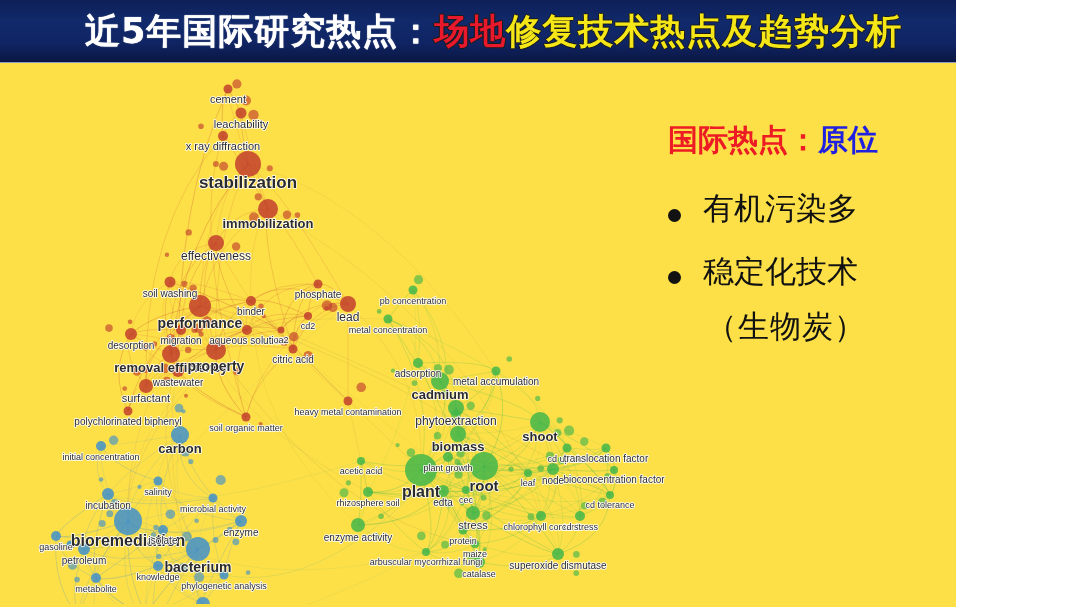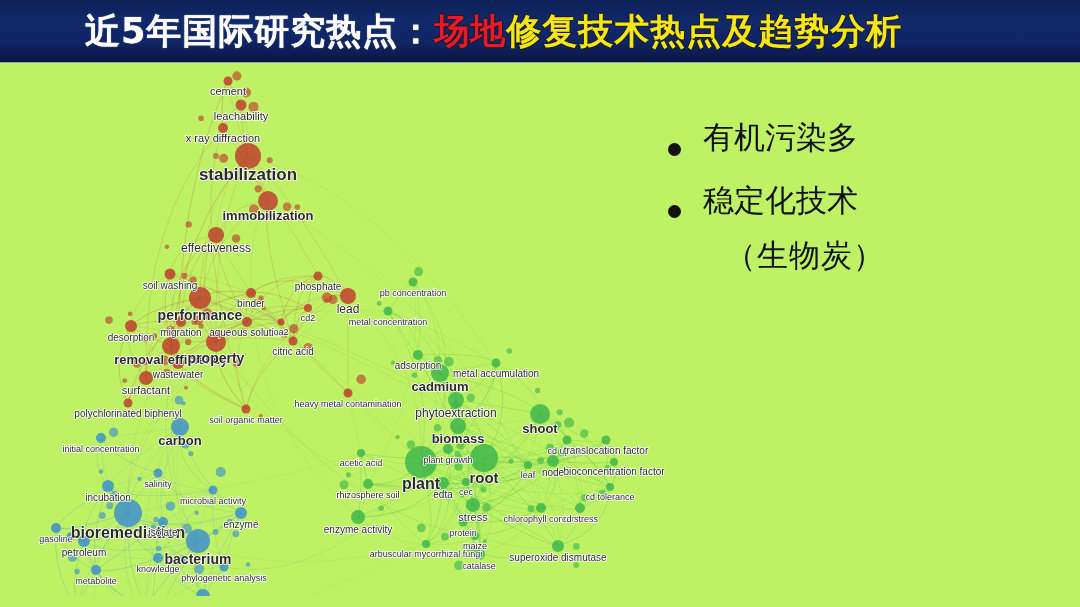--- a/index.html
+++ b/index.html
@@ -2,21 +2,21 @@
 <html><head>
 <meta charset="utf-8">
 <style>
   html,body{margin:0;padding:0;}
   body{
     width:1080px;height:607px;
     background:#ffffff;
     font-family:"Liberation Sans","DejaVu Sans",sans-serif;
     overflow:hidden;position:relative;
   }
-  #slide{position:relative;width:1080px;height:607px;background:#bef264;overflow:hidden;}
+  #slide{position:relative;width:956px;height:607px;background:#fde047;overflow:hidden;}
 
   
   #header-bar{
     position:absolute;left:0;top:0;width:1080px;height:62px;
     background:linear-gradient(180deg,#0d1f57 0%,#112a6b 35%,#102463 70%,#0a1743 100%);
     box-shadow:0 1px 0 #8d9bc4;
     display:flex;align-items:center;
   }
   #header-title{
     margin-left:85px;
@@ -29,34 +29,34 @@
   .t-yellow{color:#f5e618;text-shadow:-1px 0 0 #1a1a1a,1px 0 0 #1a1a1a,0 -1px 0 #1a1a1a,0 1px 0 #1a1a1a;}
 
   
   #right-panel{
     position:absolute;left:668px;top:120px;width:412px;
     font-family:"DejaVu Sans","Liberation Sans",sans-serif;
   }
   #panel-heading{font-size:30px;font-weight:bold;margin-bottom:30px;white-space:nowrap;}
   #panel-heading .hl-red{color:#ed1c24;}
   #panel-heading .hl-blue{color:#2020e0;}
-  .bullet-row{display:flex;align-items:flex-end;margin-bottom:27px;}
+  .bullet-row{display:flex;align-items:center;margin-bottom:27px;}
   .bullet-dot{
     width:13px;height:13px;border-radius:50%;background:#121212;
     margin-top:13px;margin-right:22px;flex:0 0 auto;
   }
   .bullet-text{font-size:31px;color:#111;line-height:1.15;white-space:nowrap;}
   .bullet-sub{
-    font-size:31px;color:#111;margin-left:57px;margin-top:-10px;
+    font-size:31px;color:#111;margin-left:38px;margin-top:-10px;
     white-space:nowrap;letter-spacing:1px;
   }
 
   
   #network-map{
-    position:absolute;left:18px;top:58px;width:650px;height:538px;
+    position:absolute;left:18px;top:66px;width:650px;height:538px;
   }
   #network-svg{display:block;width:650px;height:538px;}
   .nd-label{
     font-family:"Liberation Sans","DejaVu Sans",sans-serif;
     fill:#2b2b2b; text-anchor:middle; paint-order:stroke;
     stroke:#ffffff; stroke-width:1.6px; stroke-linejoin:round;
   }
 </style>
 </head>
 <body>
@@ -753,20 +753,23 @@
           <text x="185" y="554.0" class="nd-label" font-size="10" font-weight="400">pah</text>
           <text x="62" y="566.0" class="nd-label" font-size="9" font-weight="400">rhodococcus</text>
           <text x="128" y="564.0" class="nd-label" font-size="11" font-weight="400">diversity</text>
           <text x="138" y="581.0" class="nd-label" font-size="10" font-weight="400">community structure</text>
           <text x="88" y="597.0" class="nd-label" font-size="9" font-weight="400">proteobacteria</text>
         </g>
     </svg>
   </div>
 
   <div id="right-panel">
+    <div id="panel-heading">
+      <span class="hl-red">国际热点：</span><span class="hl-blue">原位</span>
+    </div>
 
     <div class="bullet-row">
       <div class="bullet-dot"></div>
       <div class="bullet-text">有机污染多</div>
     </div>
 
     <div class="bullet-row">
       <div class="bullet-dot"></div>
       <div class="bullet-text">稳定化技术</div>
     </div>

